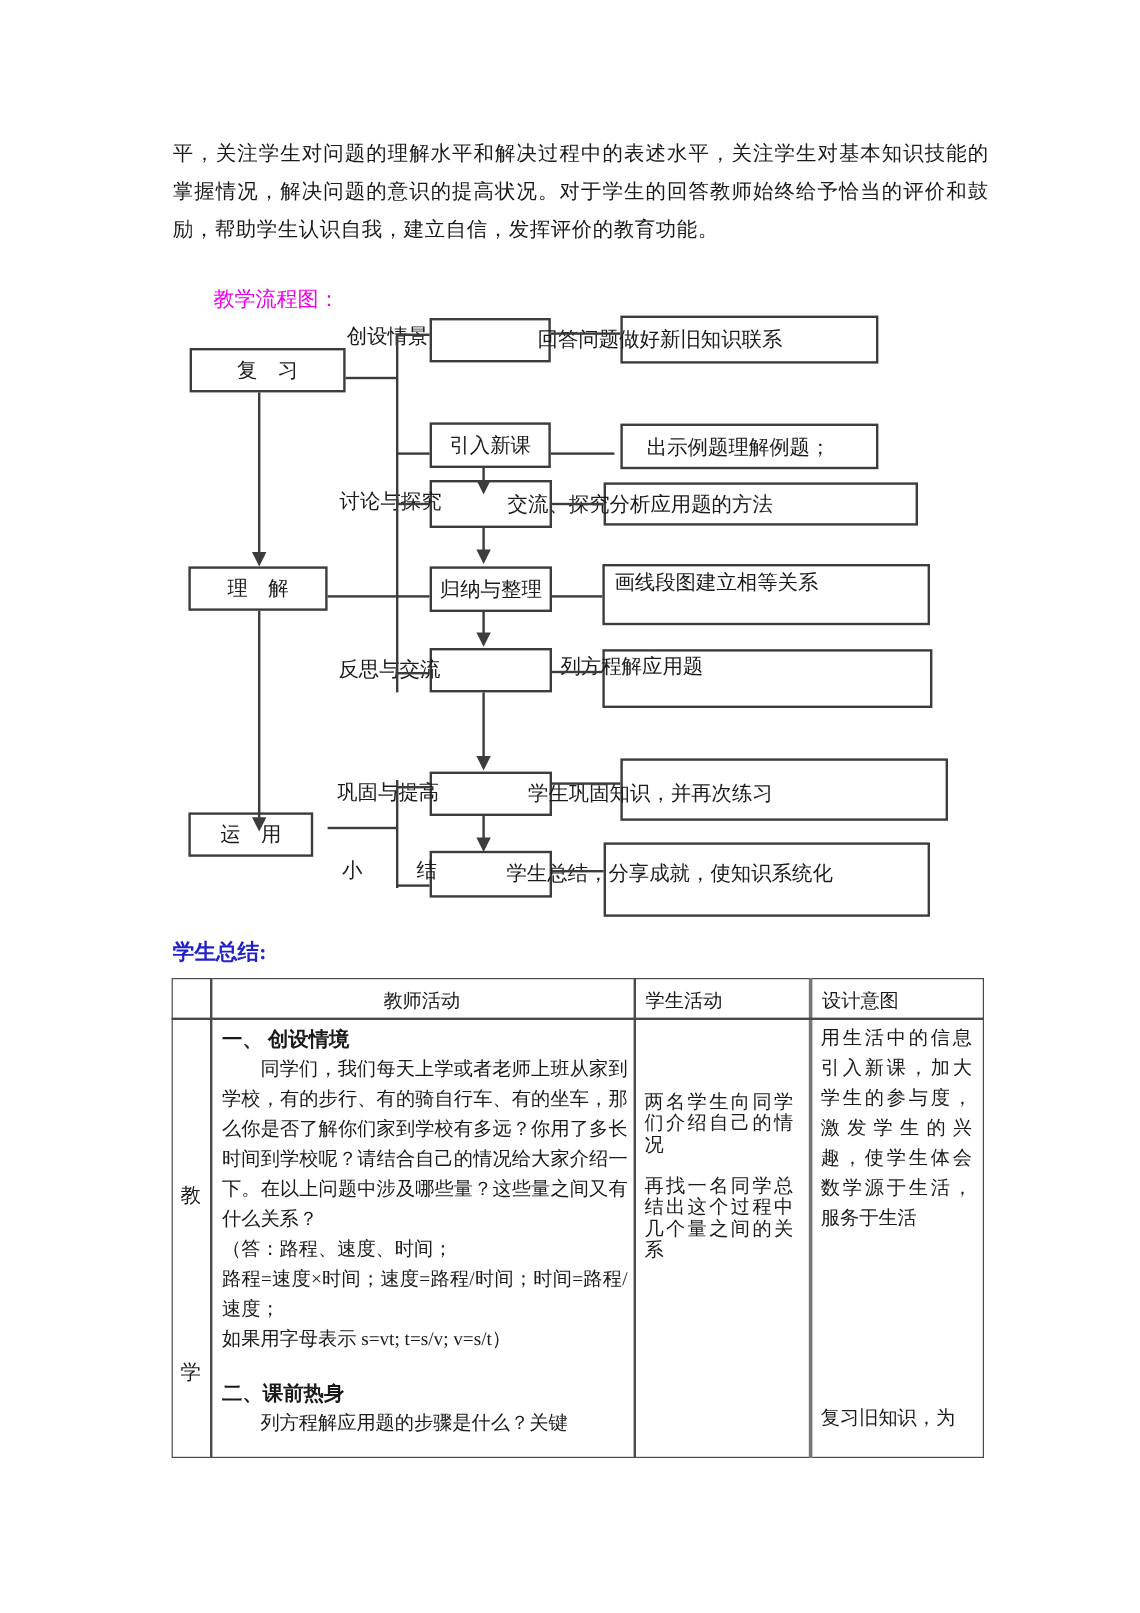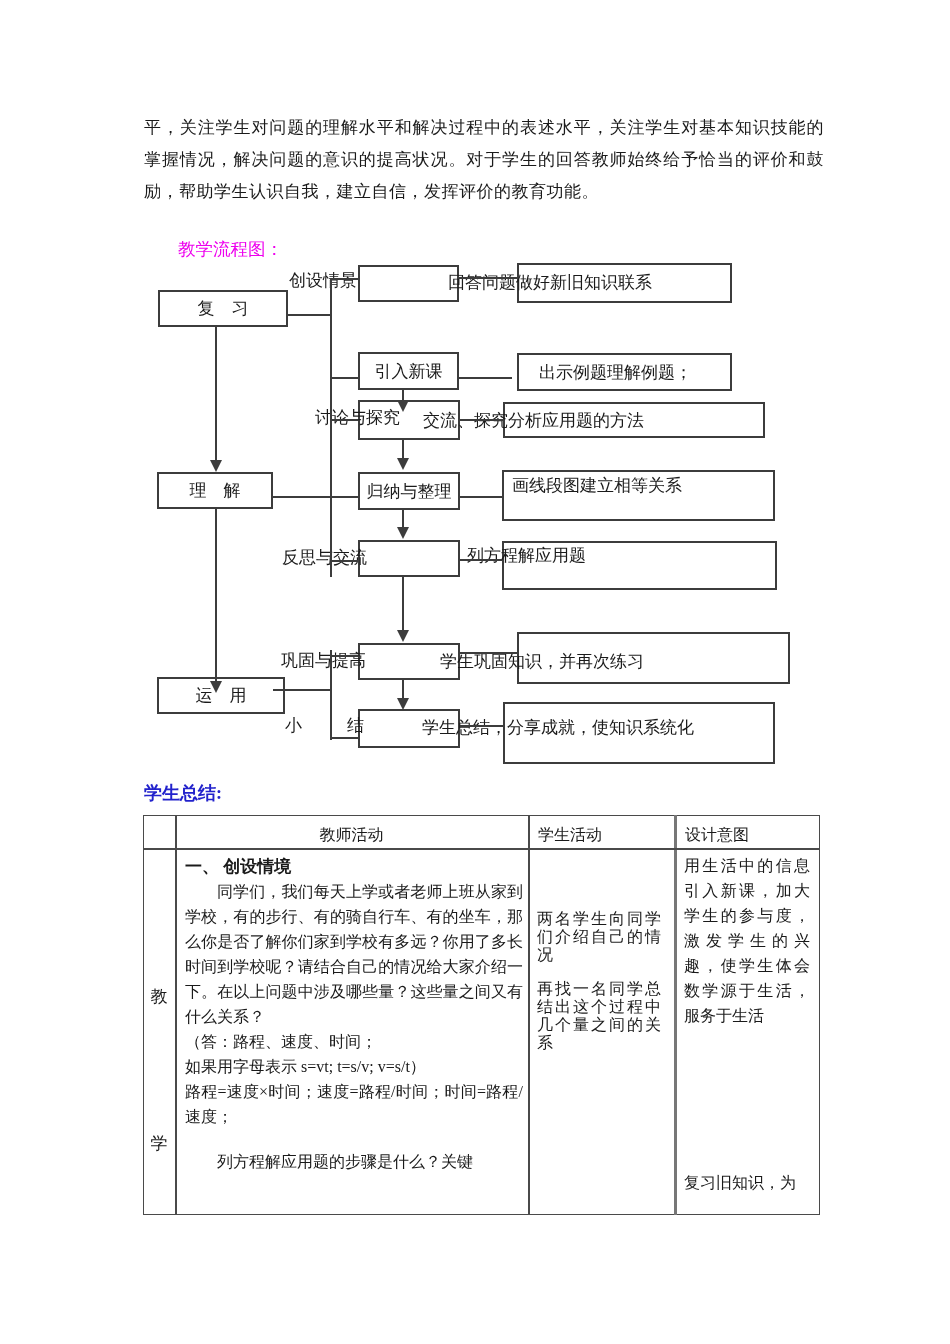--- a/index.html
+++ b/index.html
@@ -37,40 +37,40 @@
 <body>
 
 <div id="page">
 
   <div id="intro" class="abs">平，关注学生对问题的理解水平和解决过程中的表述水平，关注学生对基本知识技能的掌握情况，解决问题的意识的提高状况。对于学生的回答教师始终给予恰当的评价和鼓励，帮助学生认识自我，建立自信，发挥评价的教育功能。</div>
 
   <div id="flow-heading" class="abs">教学流程图：</div>
 
   <div class="abs fc-box" style="left:158px;top:290px;width:130px;height:37px;">复　习</div>
   <div class="abs fc-box" style="left:157px;top:472px;width:116px;height:37px;">理　解</div>
-  <div class="abs fc-box" style="left:157px;top:677px;width:128px;height:37px;">运　用</div>
+  <div class="abs fc-box" style="left:157px;top:677px;width:104px;height:37px;">运　用</div>
 
   <div class="abs fc-box" style="left:358px;top:265px;width:101px;height:37px;"></div>
   <div class="abs fc-box" style="left:358px;top:352px;width:101px;height:38px;">引入新课</div>
   <div class="abs fc-box" style="left:358px;top:400px;width:102px;height:40px;"></div>
   <div class="abs fc-box" style="left:358px;top:472px;width:102px;height:38px;">归纳与整理</div>
   <div class="abs fc-box" style="left:358px;top:540px;width:102px;height:37px;"></div>
   <div class="abs fc-box" style="left:358px;top:643px;width:102px;height:37px;"></div>
   <div class="abs fc-box" style="left:358px;top:709px;width:102px;height:39px;"></div>
 
   <div class="abs fc-box" style="left:517px;top:263px;width:215px;height:40px;"></div>
   <div class="abs fc-box" style="left:517px;top:353px;width:215px;height:38px;"></div>
   <div class="abs fc-box" style="left:503px;top:402px;width:262px;height:36px;"></div>
   <div class="abs fc-box" style="left:502px;top:470px;width:273px;height:51px;"></div>
   <div class="abs fc-box" style="left:502px;top:541px;width:275px;height:49px;"></div>
   <div class="abs fc-box" style="left:517px;top:632px;width:273px;height:52px;"></div>
   <div class="abs fc-box" style="left:503px;top:702px;width:272px;height:62px;"></div>
 
   <div class="abs fc-label" style="left:289px;top:269px;">创设情景</div>
-  <div class="abs fc-label" style="left:283px;top:406px;margin-left:32px;">讨论与探究</div>
+  <div class="abs fc-label" style="left:283px;top:406px;">讨论与探究</div>
   <div class="abs fc-label" style="left:282px;top:546px;">反思与交流</div>
   <div class="abs fc-label" style="left:281px;top:649px;">巩固与提高</div>
   <div class="abs fc-label" style="left:285px;top:714px;">小</div>
   <div class="abs fc-label" style="left:347px;top:714px;">结</div>
 
   <div class="abs fc-label" style="left:448px;top:271px;">回答问题做好新旧知识联系</div>
   <div class="abs fc-label" style="left:539px;top:361px;">出示例题理解例题；</div>
   <div class="abs fc-label" style="left:423px;top:409px;">交流、探究分析应用题的方法</div>
   <div class="abs fc-label" style="left:512px;top:474px;">画线段图建立相等关系</div>
   <div class="abs fc-label" style="left:467px;top:544px;">列方程解应用题</div>
@@ -123,23 +123,24 @@
   <div class="abs cell-text" style="left:538px;top:822px;">学生活动</div>
   <div class="abs cell-text" style="left:685px;top:822px;">设计意图</div>
 
   <div class="abs side-ch" style="top:985px;">教</div>
   <div class="abs side-ch" style="top:1132px;">学</div>
 
   <div id="teacher-cell" class="abs cell-text">
     <p class="sec">一、 创设情境</p>
     <p class="indent">同学们，我们每天上学或者老师上班从家到学校，有的步行、有的骑自行车、有的坐车，那么你是否了解你们家到学校有多远？你用了多长时间到学校呢？请结合自己的情况给大家介绍一下。在以上问题中涉及哪些量？这些量之间又有什么关系？</p>
     <p>（答：路程、速度、时间；</p>
+    <p>路程=速度×时间；速度=路程/时间；时间=路程/速度；</p>
     <p>如果用字母表示 s=vt; t=s/v;  v=s/t）</p>
-    <p>路程=速度×时间；速度=路程/时间；时间=路程/速度；</p>
     <p style="height:20px;"></p>
+    <p class="sec">二、课前热身</p>
     <p style="padding-left:2em;">列方程解应用题的步骤是什么？关键</p>
   </div>
 
   <div id="student-cell" class="abs cell-text">
     <p>两名学生向同学们介绍自己的情况</p>
     <p>再找一名同学总结出这个过程中几个量之间的关系</p>
   </div>
 
   <div id="intent-cell" class="abs cell-text">
     <p>用生活中的信息引入新课，加大学生的参与度，激发学生的兴趣，使学生体会数学源于生活，服务于生活</p>

